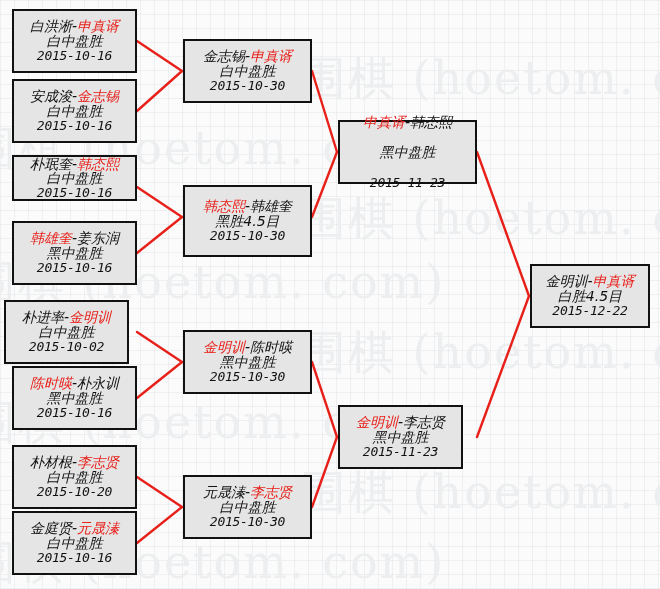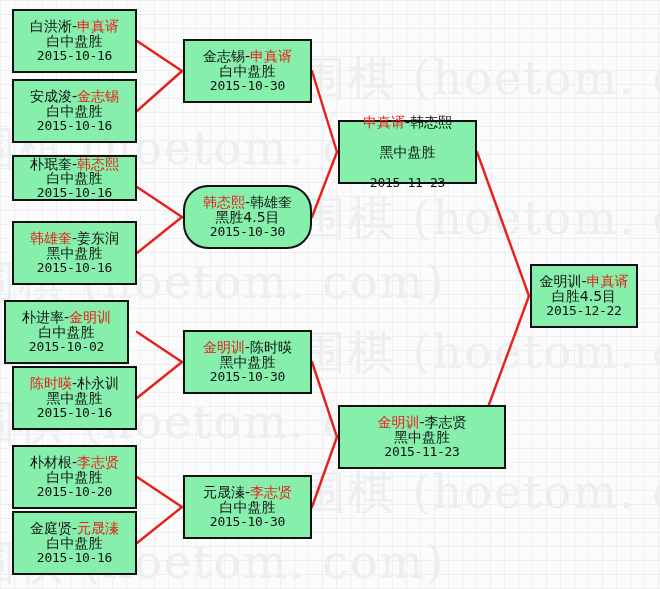--- a/index.html
+++ b/index.html
@@ -53,30 +53,31 @@
   .connector-layer {
     position: absolute;
     left: 0; top: 0;
     width: 660px; height: 589px;
     z-index: 2;
     pointer-events: none;
   }
   .box {
     position: absolute;
     box-sizing: border-box;
-    background: #86efac;
+    background: #e5e5e5;
     border: 2px solid #111111;
     z-index: 3;
     display: flex;
     flex-direction: column;
     align-items: center;
     justify-content: center;
     font-family: "DejaVu Sans", "Liberation Sans", sans-serif;
     color: #111111;
     line-height: 1.05;
+    font-style: italic;
   }
   .match-line {
     white-space: nowrap;
     font-size: 14px;
     margin: 0;
     padding: 0 2px;
   }
   .match-line.players { letter-spacing: 0px; }
   .match-line.result  { font-size: 14px; }
   .match-line.date    {
@@ -197,21 +198,21 @@
   </div>
 
   <div class="box" style="left:183px; top:39px; width:129px; height:64px;">
     <div class="match-line players">
       <span class="p-lose">金志锡</span><span class="dash">-</span><span class="p-win">申真谞</span>
     </div>
     <div class="match-line result">白中盘胜</div>
     <div class="match-line date">2015-10-30</div>
   </div>
 
-  <div class="box" style="left:183px; top:185px; width:129px; height:64px;border-radius:25px;">
+  <div class="box" style="left:183px; top:185px; width:129px; height:72px;">
     <div class="match-line players">
       <span class="p-win">韩态熙</span><span class="dash">-</span><span class="p-lose">韩雄奎</span>
     </div>
     <div class="match-line result">黑胜4.5目</div>
     <div class="match-line date">2015-10-30</div>
   </div>
 
   <div class="box" style="left:183px; top:330px; width:129px; height:64px;">
     <div class="match-line players">
       <span class="p-win">金明训</span><span class="dash">-</span><span class="p-lose">陈时暎</span>
@@ -229,29 +230,29 @@
   </div>
 
   <div class="box" style="left:338px; top:120px; width:139px; height:64px;gap:16px;">
     <div class="match-line players">
       <span class="p-win">申真谞</span><span class="dash">-</span><span class="p-lose">韩态熙</span>
     </div>
     <div class="match-line result">黑中盘胜</div>
     <div class="match-line date">2015-11-23</div>
   </div>
 
-  <div class="box" style="left:338px; top:405px; width:168px; height:64px;">
+  <div class="box" style="left:338px; top:405px; width:125px; height:64px;">
     <div class="match-line players">
       <span class="p-win">金明训</span><span class="dash">-</span><span class="p-lose">李志贤</span>
     </div>
     <div class="match-line result">黑中盘胜</div>
     <div class="match-line date">2015-11-23</div>
   </div>
 
-  <div class="box" style="left:530px; top:264px; width:108px; height:64px;">
+  <div class="box" style="left:530px; top:264px; width:120px; height:64px;">
     <div class="match-line players">
       <span class="p-lose">金明训</span><span class="dash">-</span><span class="p-win">申真谞</span>
     </div>
     <div class="match-line result">白胜4.5目</div>
     <div class="match-line date">2015-12-22</div>
   </div>
 
 </div>
 
 </body></html>

